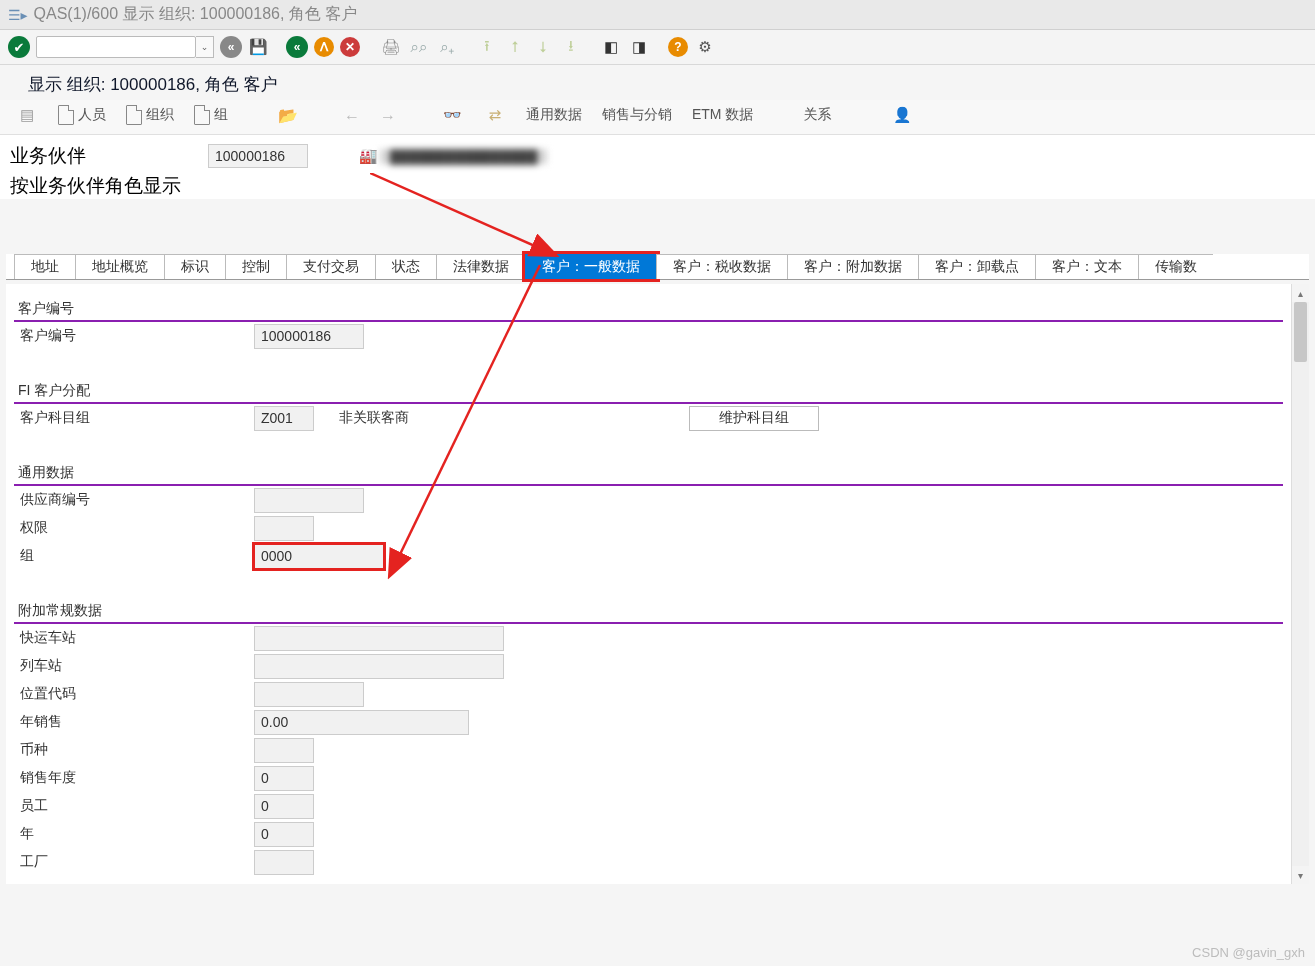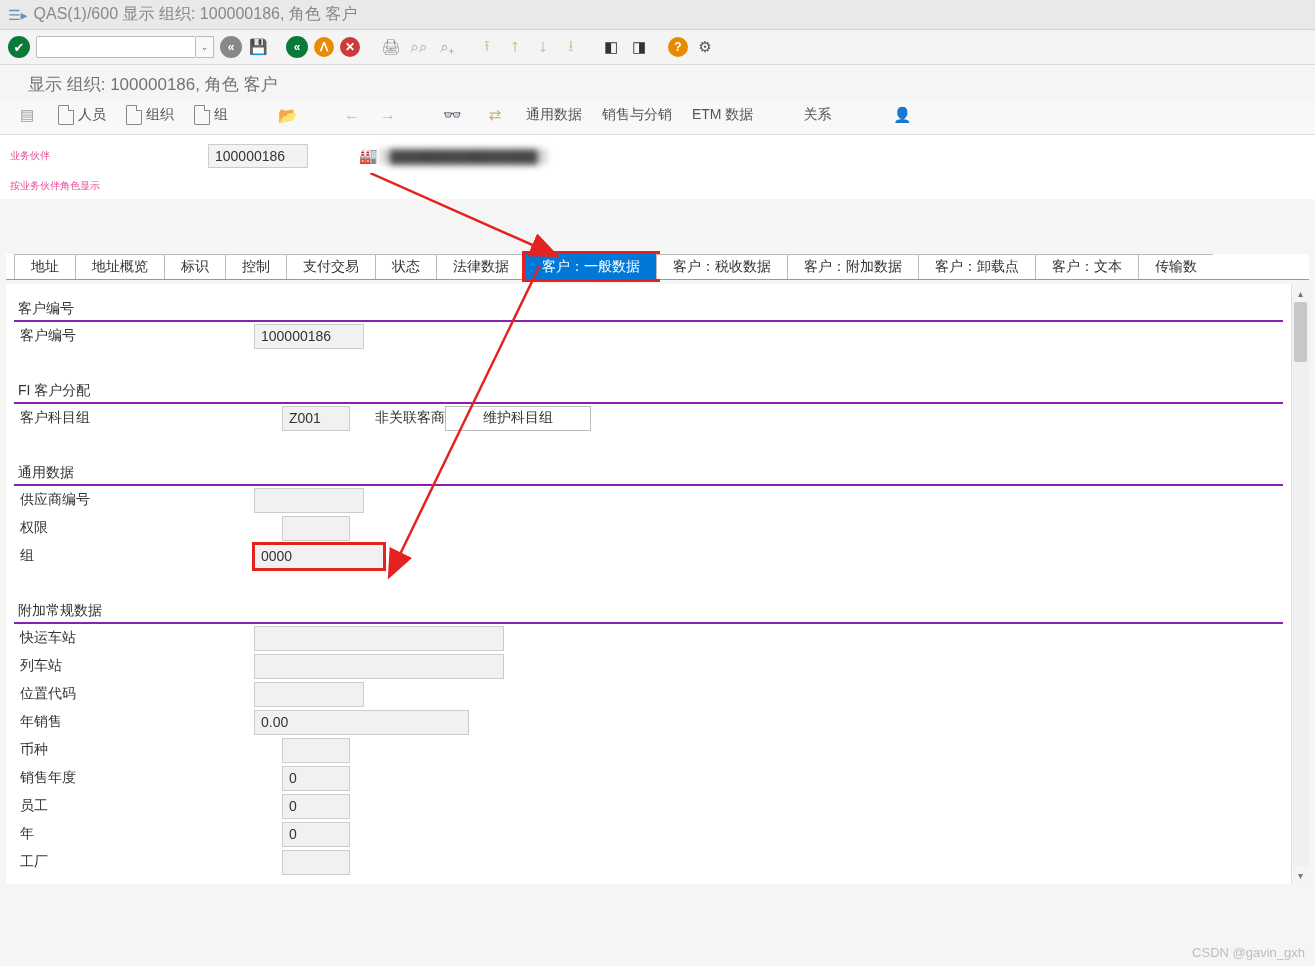--- a/index.html
+++ b/index.html
@@ -10,31 +10,31 @@
   .tick-circle { width:22px; height:22px; border-radius:50%; background:#0a7a3b; display:flex; align-items:center; justify-content:center; color:#fff; font-size:13px;}
   .cmd-input { width:160px; height:22px; border:1px solid #bbb; background:#fff; border-radius:2px;}
   .dd-btn { width:18px; height:22px; border:1px solid #bbb; background:#f9f9f9; border-left:none; display:flex; align-items:center; justify-content:center; color:#666; font-size:9px;}
   .tbar-ico { width:22px; height:22px; display:flex; align-items:center; justify-content:center; font-size:15px; color:#8a8a8a;}
   .tbar-ico.circ { border-radius:50%; color:#fff; font-size:12px; font-weight:bold;}
   .circ.dleft { background:#888;}
   .circ.green { background:#0a7a3b;}
   .circ.orange { background:#e88b00; width:20px; height:20px;}
   .circ.red { background:#cc3b3b; width:20px; height:20px;}
   .circ.help { background:#e88b00; width:20px; height:20px;}
-  .subtitle { padding: 8px 16px 4px 28px; font-size: 17px; color:#737373;}
+  .subtitle { padding: 8px 16px 4px 28px; font-size: 17px; color:#0f172a;}
   .app-toolbar { background:#f8f8f8; padding: 4px 16px 8px 16px; display:flex; align-items:center; gap:20px; border-bottom:1px solid #e0e0e0;}
   .app-tb-btn { display:flex; align-items:center; gap:4px; color:#555; font-size:14px;}
   .doc-ico { width:16px; height:20px; border:1.5px solid #888; border-radius:1px; position:relative;}
   .doc-ico::after{content:""; position:absolute; top:-1px; right:-1px; width:5px; height:5px; background:#f8f8f8; border-left:1.5px solid #888; border-bottom:1.5px solid #888;}
   .folder-ico { color:#d89b2b; font-size:16px;}
   .arrow { font-size:16px; color:#bbb;}
 
   .hdr-area { padding: 8px 8px 0 8px; background:#fff;}
   .hdr-row { display:flex; align-items:center; height:26px;}
-  .hdr-lbl { width:200px; padding-left:2px; color:#ec4899; font-size:10px;}
+  .hdr-lbl { width:200px; padding-left:2px; color:#000000; font-size:19px;}
   .hdr-fld { height:24px; border:1px solid #ccc; background:#f3f3f3; padding:0 6px; display:flex; align-items:center; font-size:14px;}
   .hdr-fld.ro { background:#f2f2f2;}
   .role-select-wrap { border:3px solid #e42320; padding:2px 4px; display:inline-flex; align-items:center; gap:4px;}
   .role-select { width:230px; height:24px; border:1px solid #bbb; background:#fff; padding:0 4px; font-size:14px;}
   .role-btn { width:24px; height:24px; border:1px solid #bbb; background:#fff; display:flex; align-items:center; justify-content:center;}
   .blur { filter: blur(3px); color:#444; background:#d5d5d5; padding:0 10px;}
 
   .tabstrip-wrap { margin-top: 55px; padding: 0 6px;}
   .tabstrip { display:flex; border-bottom:1px solid #999; background:#fff;}
   .tab { padding:3px 16px; border:1px solid #bbb; border-bottom:none; background:#fff; font-size:14px; color:#333; margin-left:-1px; white-space:nowrap;}
@@ -47,24 +47,24 @@
   .scrollbar { width:18px; background:#f0f0f0; border-left:1px solid #ddd; position:relative;}
   .scroll-up, .scroll-dn { height:18px; display:flex; align-items:center; justify-content:center; color:#777; font-size:10px; background:#f4f4f4;}
   .scroll-track{ position:absolute; top:18px; bottom:18px; left:0; right:0;}
   .scroll-thumb{ position:absolute; left:2px; right:2px; top:0; height:60px; background:#c7c7c7; border-radius:2px;}
 
   .group { margin:0 4px 30px 4px;}
   .group-hdr { font-size:14px; color:#333; padding:2px 4px; border-bottom:2px solid #8a1fb0;}
   .fld-row { display:flex; align-items:center; height:28px; padding:1px 0;}
   .fld-lbl { width:240px; padding-left:6px; font-size:14px; color:#333;}
   .fld-val { height:25px; border:1px solid #ccc; background:#f1f1f1; display:flex; align-items:center; padding:0 6px; font-size:14px;}
-  .fld-val.w110{ width:110px;} .fld-val.w60{ width:68px;margin-left:28px;} .fld-val.w130{ width:130px;}
+  .fld-val.w110{ width:110px;} .fld-val.w60{ width:60px;} .fld-val.w130{ width:130px;}
   .fld-val.w250{ width:250px;} .fld-val.w180{ width:215px;}
   .fld-txt { margin-left:25px; font-size:14px;}
-  .maintain-btn { width:146px; height:25px; border:1px solid #bbb; background:#fff; font-size:14px; display:flex; align-items:center; justify-content:center;}
+  .maintain-btn { margin-left:280px; width:130px; height:25px; border:1px solid #bbb; background:#fff; font-size:14px; display:flex; align-items:center; justify-content:center;}
   .grp-outline { outline:3px solid #e42320; outline-offset:-1px;}
 
   .watermark { position:fixed; bottom:6px; right:10px; color:#bcbcbc; font-size:13px; font-family:Arial;}
   svg.annot { position:absolute; pointer-events:none; }
 </style>
 </head>
 <body>
 
 <div class="titlebar">
   <span class="sap-menu-icon">☰▸</span>

